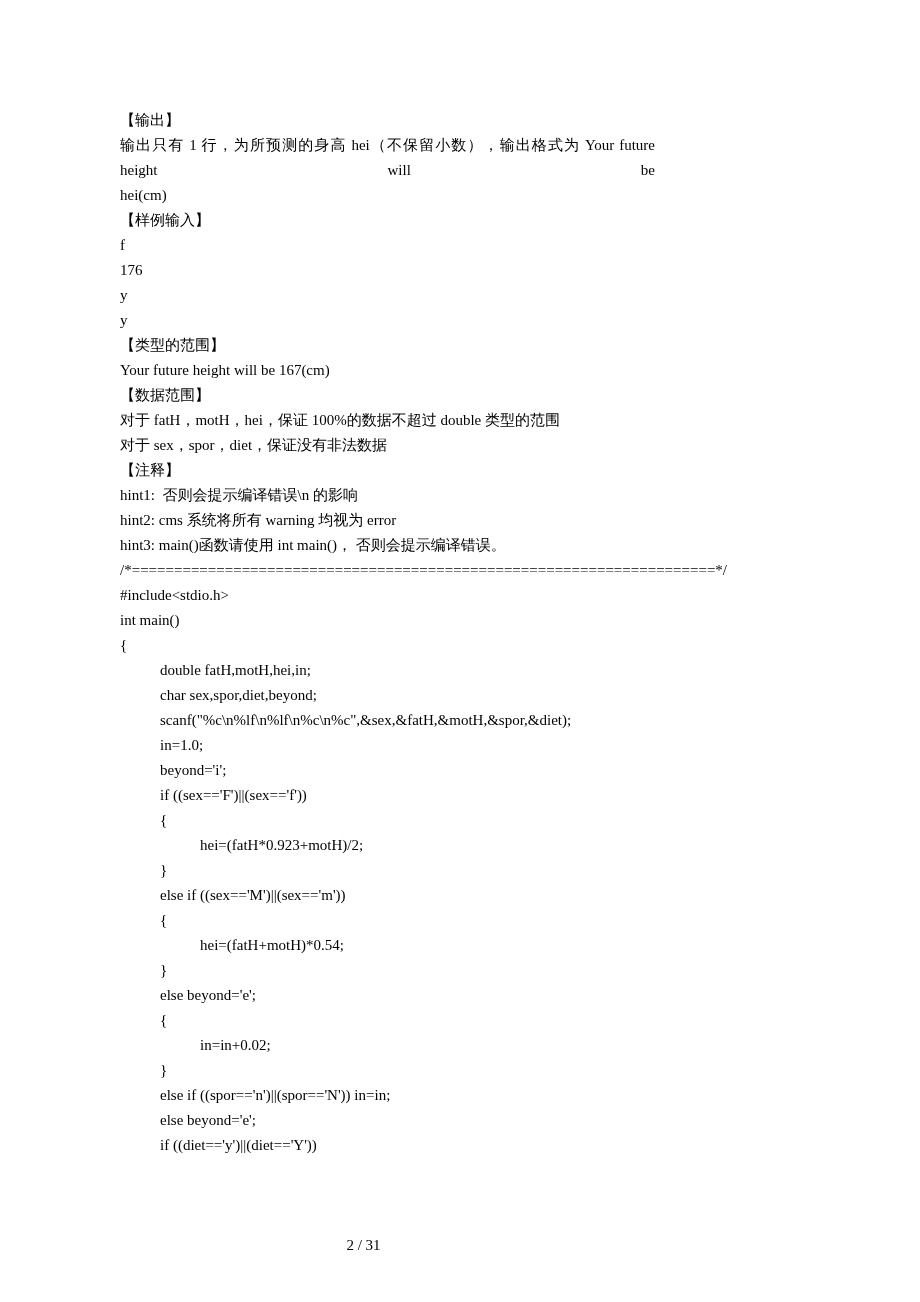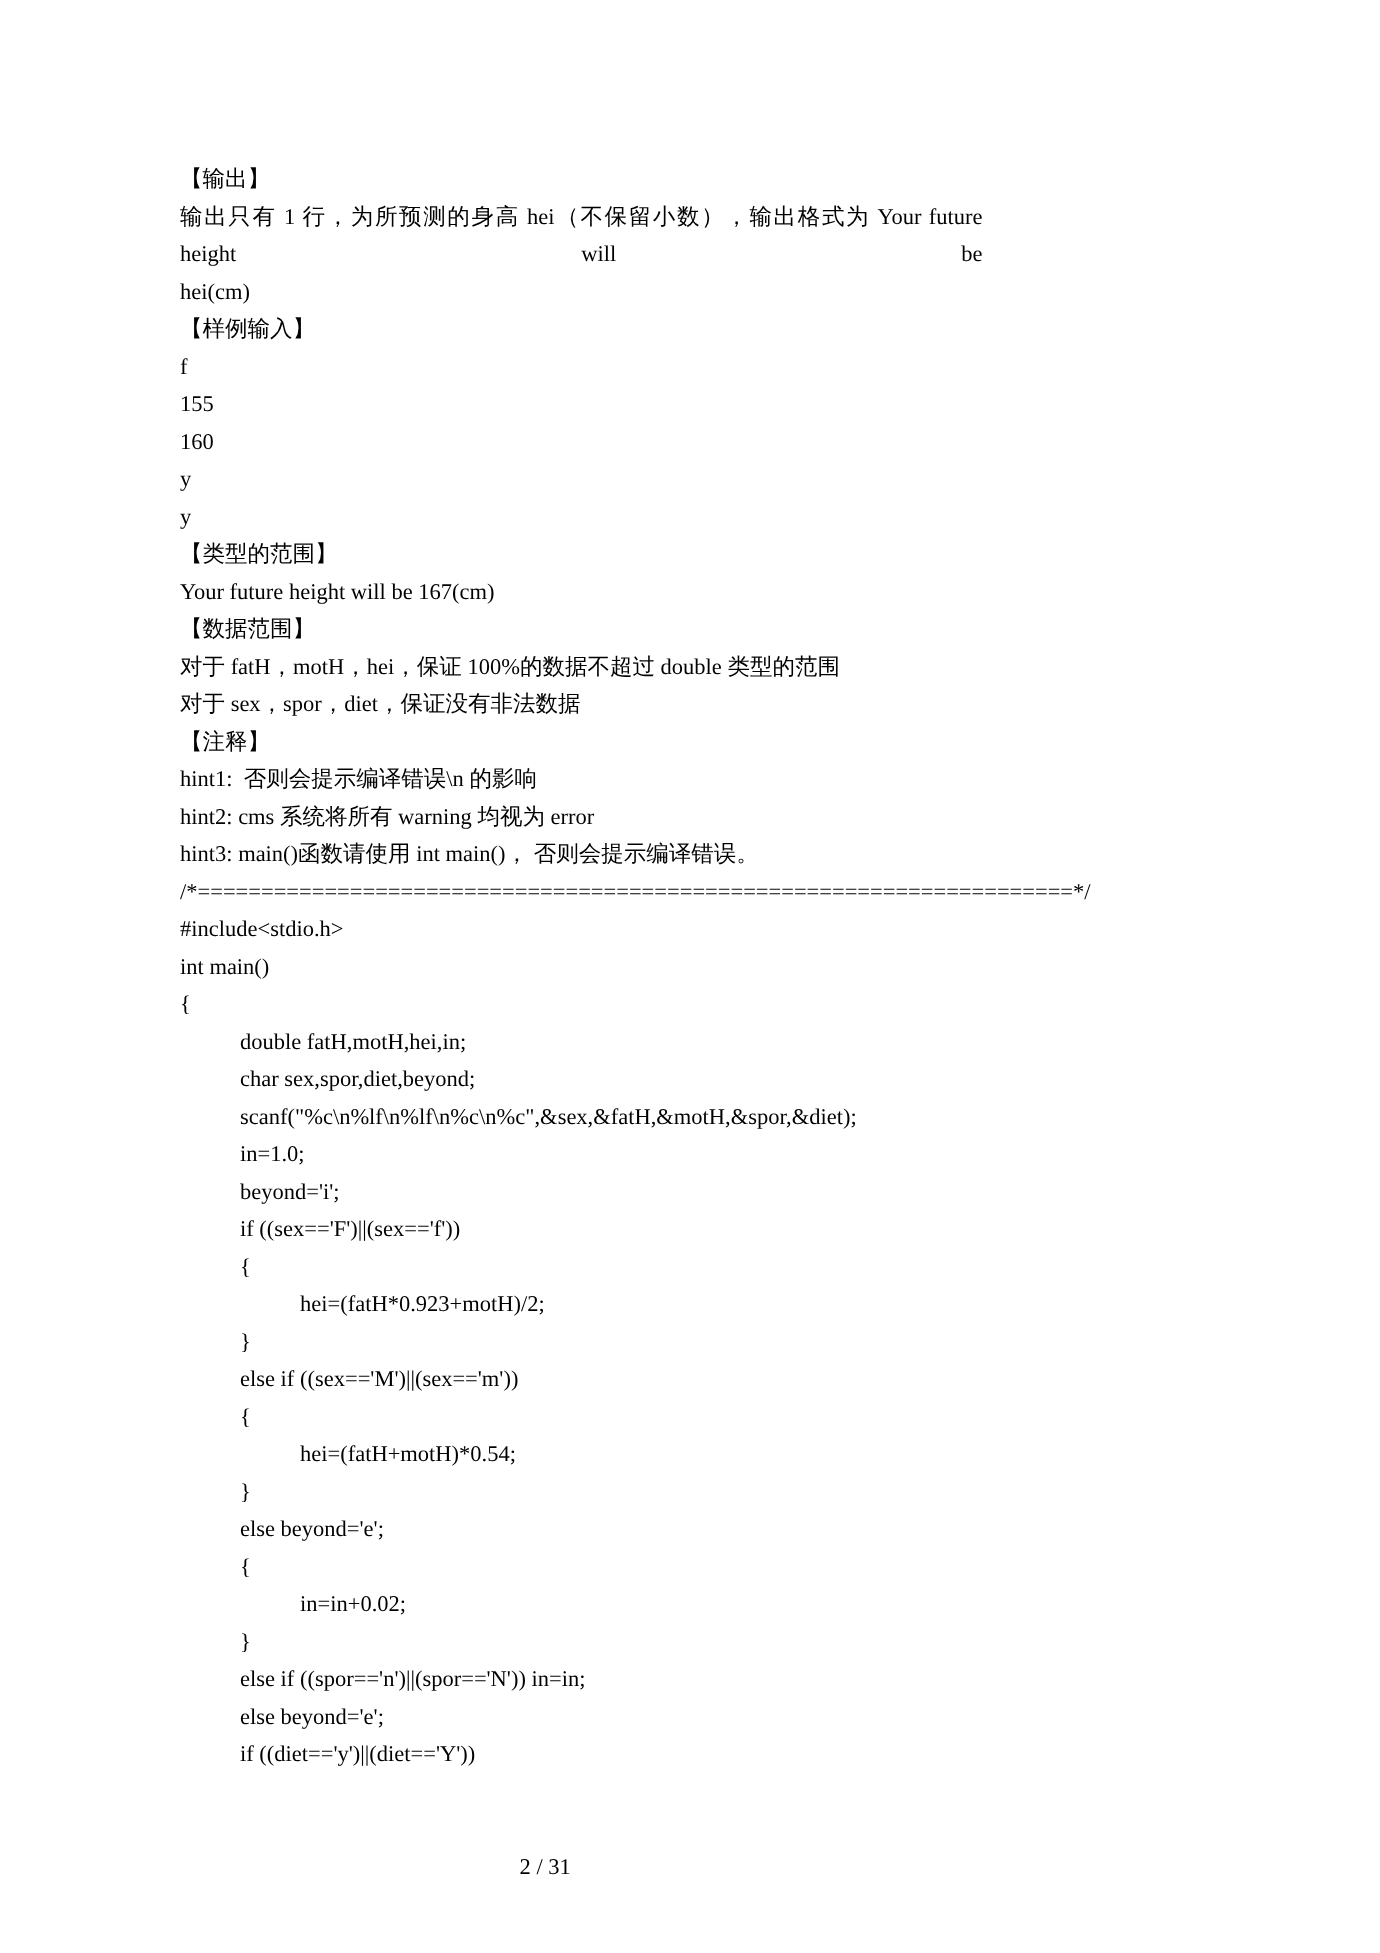--- a/index.html
+++ b/index.html
@@ -47,22 +47,21 @@
 </head>
 <body>
 
 <div class="page">
   <div id="body-container">
       <span class="line">【输出】</span>
       <span class="line justify">输出只有 1 行，为所预测的身高 hei（不保留小数），输出格式为 Your future height will be</span>
       <span class="line">hei(cm)</span>
       <span class="line">【样例输入】</span>
       <span class="line">f</span>
-      <span class="line">155</span>
-      <span class="line">160</span>
+      <span class="line">176</span>
       <span class="line">y</span>
       <span class="line">y</span>
       <span class="line">【类型的范围】</span>
       <span class="line">Your future height will be 167(cm)</span>
       <span class="line">【数据范围】</span>
       <span class="line">对于 fatH，motH，hei，保证 100%的数据不超过 double 类型的范围</span>
       <span class="line">对于 sex，spor，diet，保证没有非法数据</span>
       <span class="line">【注释】</span>
       <span class="line">hint1:  否则会提示编译错误\n 的影响</span>
       <span class="line">hint2: cms 系统将所有 warning 均视为 error</span>

